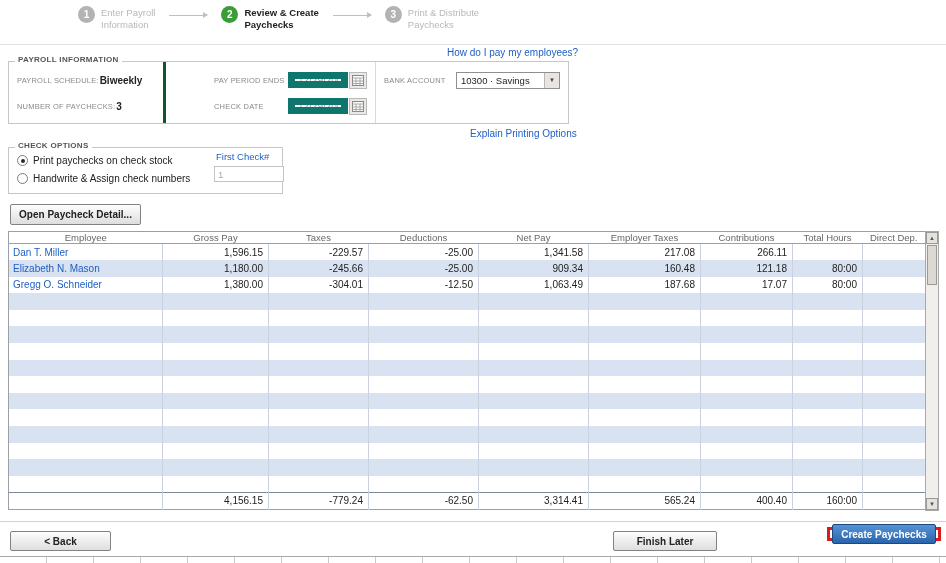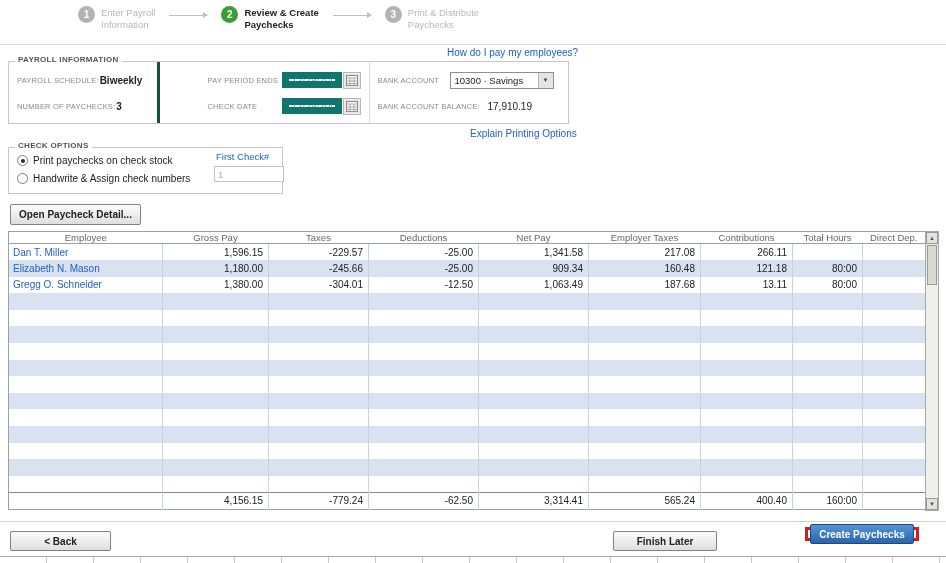--- a/index.html
+++ b/index.html
@@ -66,21 +66,21 @@
   .sbar { position:absolute; left:925px; top:231px; width:14px; height:280px; background:#f1efec; border:1px solid #a8a8a8; }
   .sb-btn { position:absolute; left:0; width:12px; height:12px; background:#e6e3de; border:1px solid #9a9a9a; font-size:6px; line-height:10px; text-align:center; color:#555; cursor:pointer; }
   .sb-up { top:0; }
   .sb-down { bottom:0; }
   .sb-thumb { position:absolute; left:1px; top:13px; width:10px; height:40px; background:#dcd8d2; border:1px solid #9a9a9a; cursor:grab; }
 
   .bottom-sep { position:absolute; left:0; top:521px; width:946px; border-top:1px solid #d2d2d2; }
 
   .back-btn { left:10px; top:531px; width:101px; height:20px; }
   .finish-btn { left:613px; top:531px; width:104px; height:20px; }
-  .annotation { position:absolute; left:805px; top:527px; width:114px; height:14px; border:3px solid var(--annotation-red,#d61c1c); display:flex; align-items:center; justify-content:center; }
+  .annotation { position:absolute; left:827px; top:527px; width:114px; height:14px; border:3px solid var(--annotation-red,#d61c1c); display:flex; align-items:center; justify-content:center; }
   .create-btn { width:104px; height:20px; background:linear-gradient(var(--create-button-top,#5593d6), var(--create-button-bottom,#2a64ab)); border:1px solid #1c4a80; border-radius:2px; color:#fff; font-size:10px; font-weight:bold; display:flex; align-items:center; justify-content:center; cursor:pointer; }
 
   .grid-strip { position:absolute; left:0; top:556px; width:946px; height:7px; border-top:1px solid #a8a8a8; background:repeating-linear-gradient(to right, #ffffff 0px, #ffffff 46px, #c9c9c9 46px, #c9c9c9 47px); }
 </style>
 </head>
 <body>
 
 <div class="screen">
 
   <div class="stepper">
@@ -146,24 +146,20 @@
         </span>
       </div>
     </div>
     <div class="pi-col pi-col3">
       <div class="pi-row">
         <span class="mini-label w70">BANK ACCOUNT</span>
         <div class="bank-select">
           <span class="txt">10300 · Savings</span>
           <span class="dd-btn">▼</span>
         </div>
-      </div>
-      <div class="pi-row">
-        <span class="mini-label" style="width:110px;flex:0 0 110px;">BANK ACCOUNT BALANCE:</span>
-        <span class="balance">17,910.19</span>
       </div>
     </div>
   </div>
 
   <a class="link explink">Explain Printing Options</a>
 
   <div class="panel co-box">
     <span class="panel-legend">CHECK OPTIONS</span>
     <div class="radio-row" style="top:7px;">
       <span class="radio checked"></span>
@@ -227,21 +223,21 @@
         <td class="num">80:00</td>
         <td class="num"></td>
       </tr>
       <tr>
         <td class="emp"><span>Gregg O. Schneider</span></td>
         <td class="num">1,380.00</td>
         <td class="num">-304.01</td>
         <td class="num">-12.50</td>
         <td class="num">1,063.49</td>
         <td class="num">187.68</td>
-        <td class="num">13.11</td>
+        <td class="num">17.07</td>
         <td class="num">80:00</td>
         <td class="num"></td>
       </tr>
     <tr class="alt">
           <td></td>
           <td></td>
           <td></td>
           <td></td>
           <td></td>
           <td></td>

